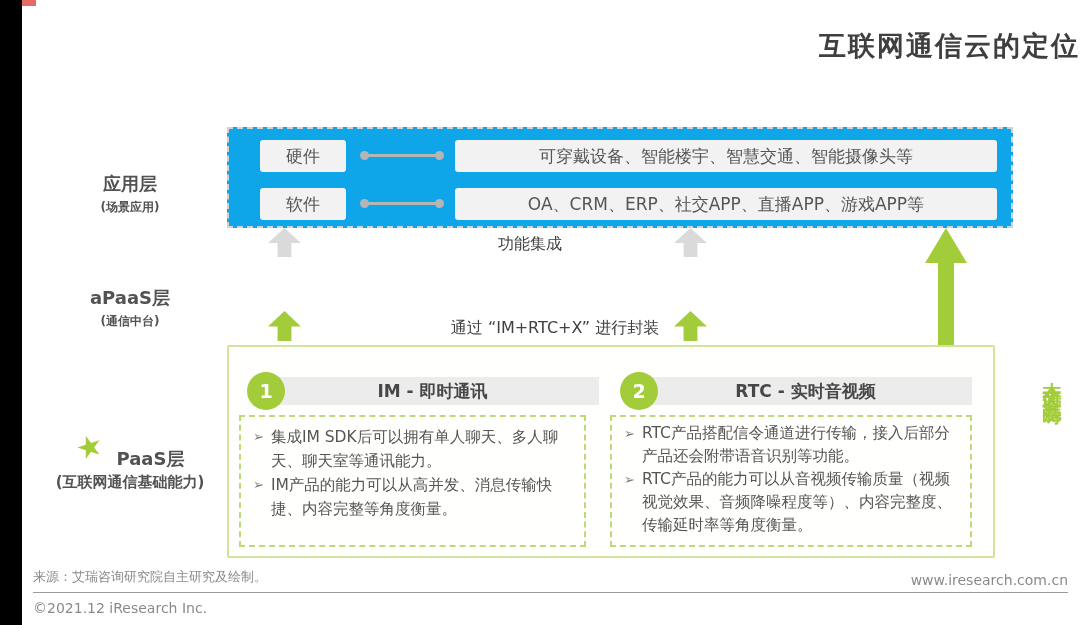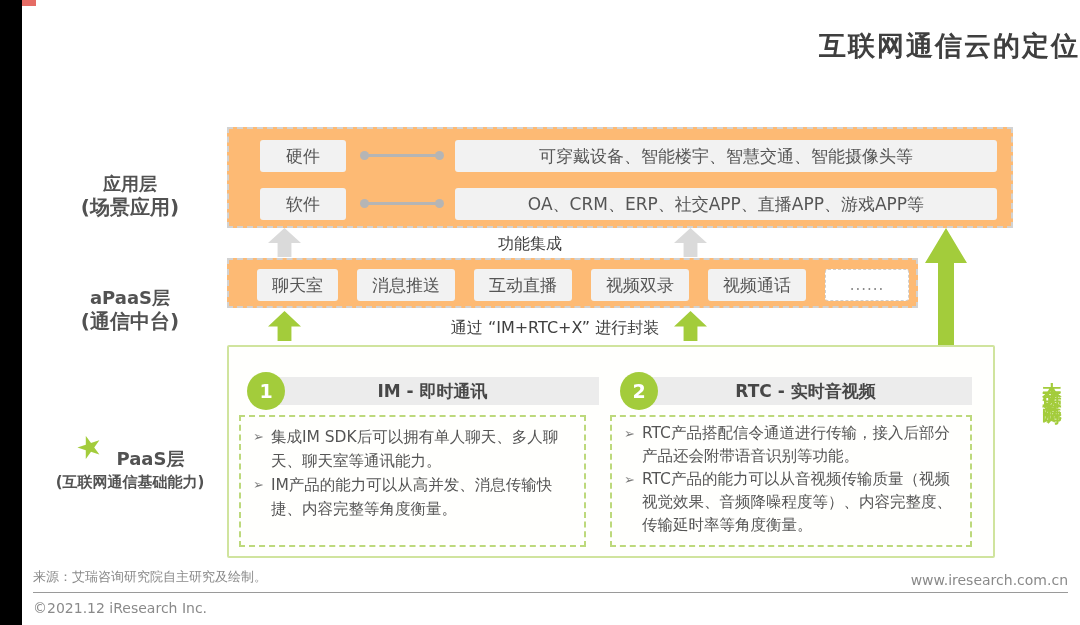--- a/index.html
+++ b/index.html
@@ -14,31 +14,31 @@
   .black-strip { left:0; top:0; width:22px; height:625px; background:#000; }
   .red-mark { left:22px; top:0; width:14px; height:6px; background:#e0524a; opacity:.85; }
 
   
   .title { left:0; right:0; top:28px; text-align:right; font-size:27px; font-weight:bold;
            color:#3f3f3f; letter-spacing:2px; }
 
   
   .layer-label { width:220px; text-align:center; font-weight:bold; color:#525252; }
   .layer-label .l1 { font-size:18px; line-height:24px;margin-top:24px; }
-  .layer-label .l2 { font-size:20px; line-height:23px; }
+  .layer-label .l2 { font-size:12px; line-height:23px; }
   .label-app   { left:20px; top:148px; }
   .label-apaas { left:20px; top:262px; }
   .label-paas  { left:18px; top:423px; width:224px; }
   .label-paas .l2 { font-size:15px; }
   .paas-head { display:flex; align-items:center; justify-content:center; gap:14px; }
   .star { color:#a3cc3b; font-size:30px; line-height:30px; display:inline-block;
           transform:rotate(-18deg); }
 
   
-  .dash-box { border:2px dashed #d2d2d2; background:#fdba74; }
+  .dash-box { border:2px dashed #d2d2d2; background:#0ea5e9; }
   .app-box   { left:227px; top:127px; width:786px; height:101px; }
   .apaas-box { left:227px; top:258px; width:691px; height:50px; }
 
   .cat-chip { position:absolute; left:31px; width:86px; height:32px; background:#f2f2f2;
               border-radius:3px; display:flex; align-items:center; justify-content:center;
               font-size:17px; color:#555; }
   .example-bar { position:absolute; left:226px; width:542px; height:32px; background:#f2f2f2;
               border-radius:3px; display:flex; align-items:center; justify-content:center;
               font-size:17px; color:#555; white-space:nowrap; }
   .connector { position:absolute; left:131px; width:84px; height:9px; }
@@ -131,30 +131,20 @@
       <span class="line"></span>
       <span class="dot r"></span>
     </div>
     <div class="example-bar" style="top:59px">OA、CRM、ERP、社交APP、直播APP、游戏APP等</div>
   </div>
 
   <div class="abs arrow-up arrow-gray" style="left:268px; top:228px;"></div>
   <div class="abs arrow-up arrow-gray" style="left:674px; top:228px;"></div>
   <div class="abs mid-note integration">功能集成</div>
 
-  <div class="abs dash-box apaas-box">
-    <div class="apaas-items">
-      <div class="apaas-chip">聊天室</div>
-      <div class="apaas-chip">消息推送</div>
-      <div class="apaas-chip">互动直播</div>
-      <div class="apaas-chip">视频双录</div>
-      <div class="apaas-chip">视频通话</div>
-      <div class="apaas-chip more">......</div>
-    </div>
-  </div>
 
   <div class="abs arrow-up arrow-green" style="left:268px; top:311px;"></div>
   <div class="abs arrow-up arrow-green" style="left:674px; top:311px;"></div>
   <div class="abs mid-note encapsulation">通过 “IM+RTC+X” 进行封装</div>
 
   <div class="abs big-arrow"></div>
 
   <div class="abs paas-box">
 
     <div class="num-circle" style="left:18px; top:25px;">1</div>

